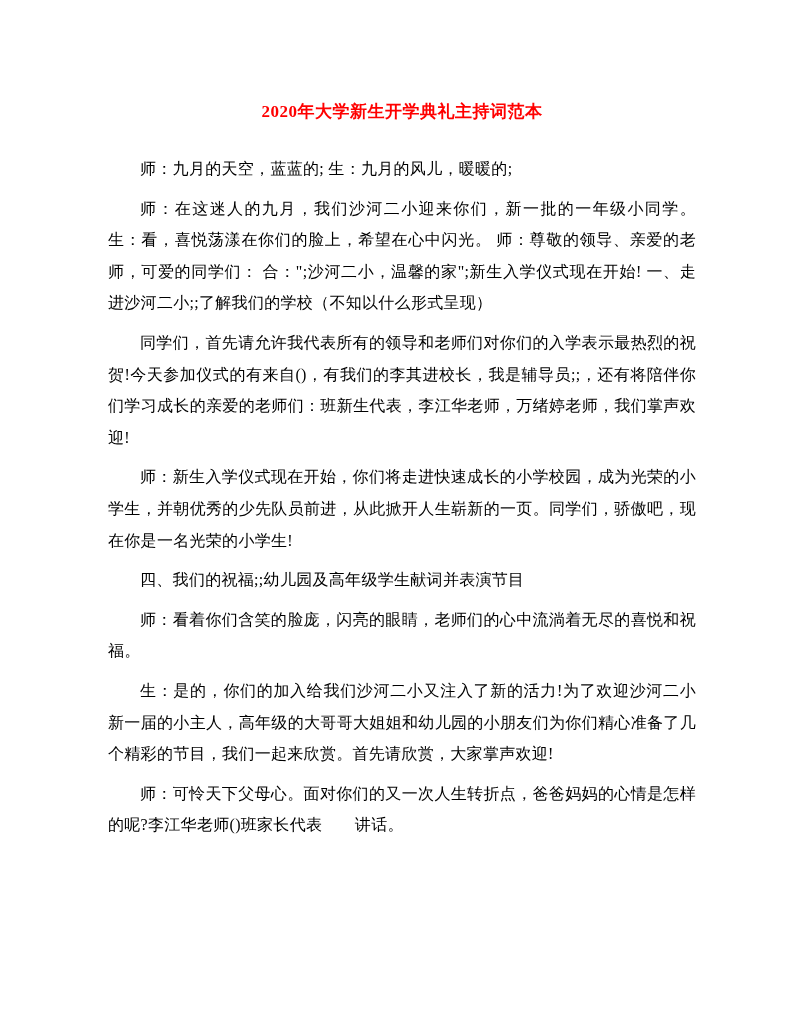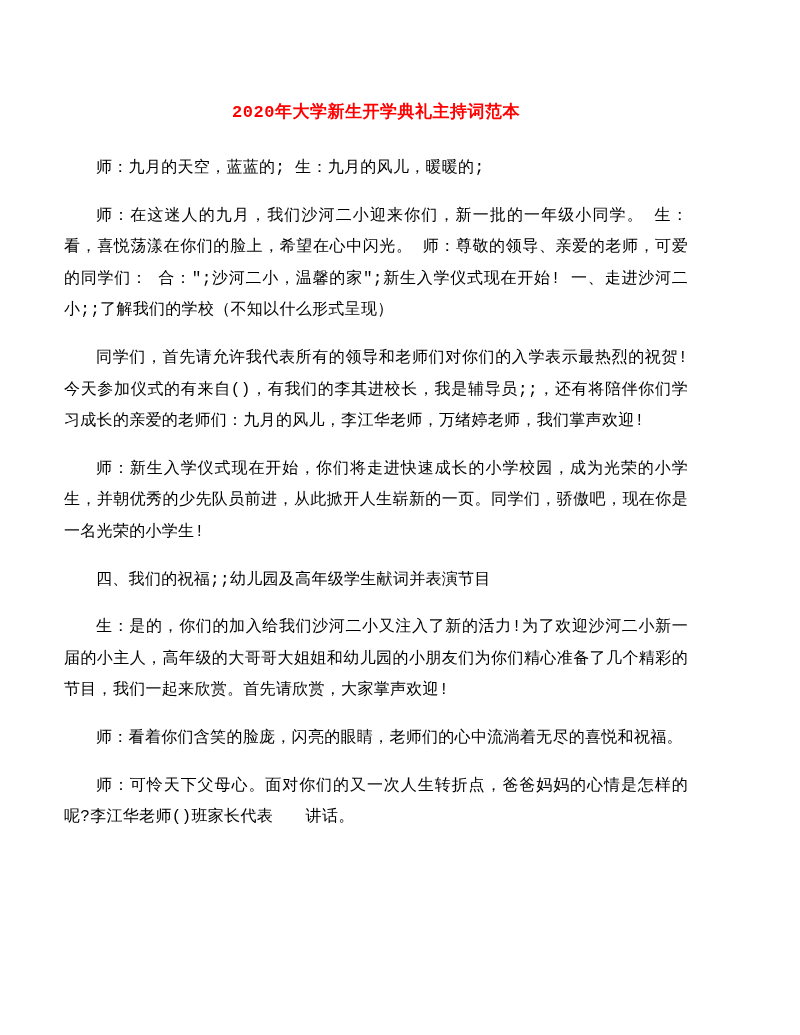--- a/index.html
+++ b/index.html
@@ -6,51 +6,51 @@
     margin: 0;
     padding: 0;
     background: #ffffff;
   }
   .page {
     position: relative;
     width: 800px;
     height: 1035px;
     box-sizing: border-box;
     background: #ffffff;
-    padding: 100px 96px 0 48px;
-    font-family: Liberation Mono, monospace;
+    padding: 100px 96px 0 100px;
+    font-family: Liberation Serif, serif;
     color: #000000;
     overflow: hidden;
   }
   .doc-title {
     margin: 0 0 30px 0;
     font-size: 17px;
     font-weight: bold;
     text-align: center;
     letter-spacing: 0.5px;
   }
   .doc-body p {
-    margin: 16px;
+    margin: 8px;
     font-size: 16px;
     line-height: 31.6px;
     text-indent: 2em;
     text-align: justify;
     letter-spacing: 0.3px;
     word-break: break-all;
   }
 </style>
 </head>
 <body>
 
 <div class="page">
   <h1 class="doc-title" style="color: rgb(255, 0, 0);">2020年大学新生开学典礼主持词范本</h1>
 
   <div class="doc-body" style="color: rgb(0, 0, 0);">
     <p>师：九月的天空，蓝蓝的; 生：九月的风儿，暖暖的;</p>
     <p>师：在这迷人的九月，我们沙河二小迎来你们，新一批的一年级小同学。 生：看，喜悦荡漾在你们的脸上，希望在心中闪光。 师：尊敬的领导、亲爱的老师，可爱的同学们： 合：";沙河二小，温馨的家";新生入学仪式现在开始! 一、走进沙河二小;;了解我们的学校（不知以什么形式呈现）</p>
-    <p>同学们，首先请允许我代表所有的领导和老师们对你们的入学表示最热烈的祝贺!今天参加仪式的有来自()，有我们的李其进校长，我是辅导员;;，还有将陪伴你们学习成长的亲爱的老师们：九月的风儿，李江华老师，万绪婷老师，我们掌声欢迎!</p>
+    <p>同学们，首先请允许我代表所有的领导和老师们对你们的入学表示最热烈的祝贺!今天参加仪式的有来自()，有我们的李其进校长，我是辅导员;;，还有将陪伴你们学习成长的亲爱的老师们：班新生代表，李江华老师，万绪婷老师，我们掌声欢迎!</p>
     <p>师：新生入学仪式现在开始，你们将走进快速成长的小学校园，成为光荣的小学生，并朝优秀的少先队员前进，从此掀开人生崭新的一页。同学们，骄傲吧，现在你是一名光荣的小学生!</p>
     <p>四、我们的祝福;;幼儿园及高年级学生献词并表演节目</p>
+    <p>师：看着你们含笑的脸庞，闪亮的眼睛，老师们的心中流淌着无尽的喜悦和祝福。</p>
     <p>生：是的，你们的加入给我们沙河二小又注入了新的活力!为了欢迎沙河二小新一届的小主人，高年级的大哥哥大姐姐和幼儿园的小朋友们为你们精心准备了几个精彩的节目，我们一起来欣赏。首先请欣赏，大家掌声欢迎!</p>
-    <p>师：看着你们含笑的脸庞，闪亮的眼睛，老师们的心中流淌着无尽的喜悦和祝福。</p>
     <p>师：可怜天下父母心。面对你们的又一次人生转折点，爸爸妈妈的心情是怎样的呢?李江华老师()班家长代表　　讲话。</p>
   </div>
 </div>
 
 </body></html>

